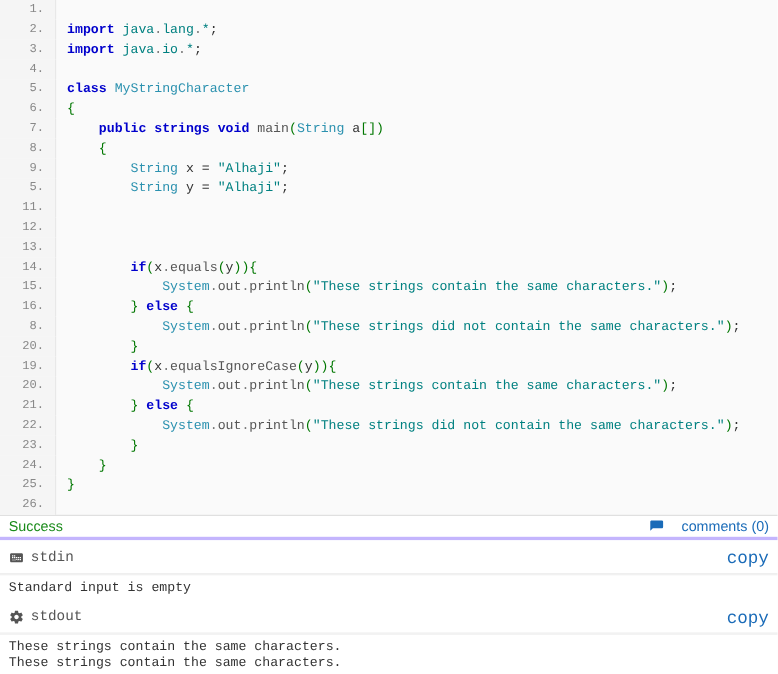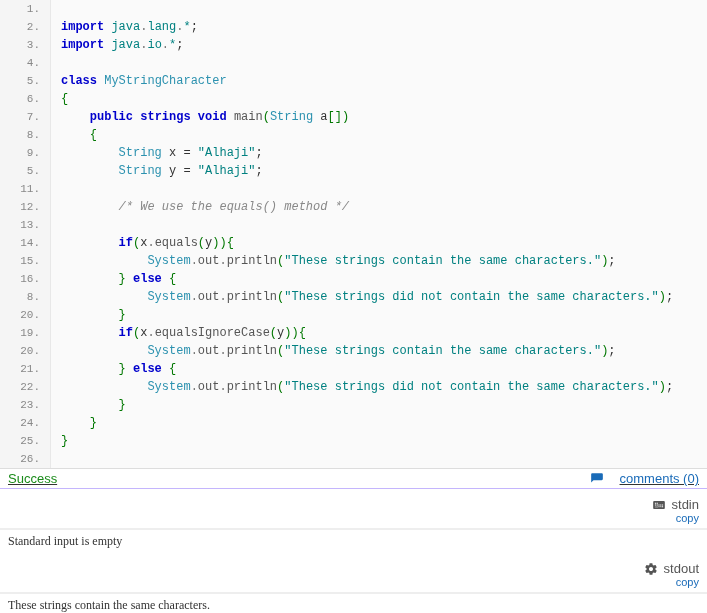--- a/index.html
+++ b/index.html
@@ -42,45 +42,43 @@
   .paren { color: #007700; }
   .brace { color: #007700; }
   .dot { color: #777; }
 
   .status-row {
     display: flex;
     justify-content: space-between;
     padding: 2px 8px;
     font-family: Arial, sans-serif;
     font-size: 13px;
-    border-bottom: 1px solid #c4b5fd;
-    text-decoration: underline;
+    border-bottom: 3px solid #c4b5fd;
   }
   .status-success { color: #1a8b1a; }
   .comments-link { color: #1a6bb8; display: flex; align-items: center; gap: 16px; }
   .comments-link svg { width: 14px; height: 14px; fill: #1a6bb8; }
 
   .section-header {
     display: flex;
     justify-content: space-between;
-    align-items: flex-end;
+    align-items: flex-start;
     padding: 4px 8px;
-    font-family: Liberation Sans, sans-serif;
+    font-family: Liberation Mono, monospace;
     font-size: 13px;
     background: #fff;
     border-bottom: 1px solid #eee;
     margin-top: 4px;
-    flex-direction: column;
   }
   .section-title { display: flex; align-items: center; gap: 6px; color: #555; }
   .section-title svg { width: 14px; height: 14px; fill: #555; }
-  .copy-link { color: #1a6bb8; font-size: 11px; }
+  .copy-link { color: #1a6bb8; font-size: 16px; }
   .section-content {
     padding: 4px 8px;
-    font-family: Liberation Serif, serif;
+    font-family: Liberation Mono, monospace;
     font-size: 12px;
     white-space: pre;
     color: #333;
   }
   .hr-sep { border: none; border-top: 1px solid #eee; margin: 0; }
 </style>
 </head>
 <body>
 
 <div class="code-block" id="codeblock">
@@ -122,21 +120,21 @@
     <div class="code-line">
       <div class="gutter">5.</div>
       <div class="code"><span>        </span><span class="cls">String</span><span> y </span><span>=</span><span> </span><span class="str">"Alhaji"</span><span>;</span></div>
     </div>
     <div class="code-line">
       <div class="gutter">11.</div>
       <div class="code"></div>
     </div>
     <div class="code-line">
       <div class="gutter">12.</div>
-      <div class="code"><span>        </span><span class="com">/* We use the equals() method */</span></div>
+      <div class="code"><span>        </span></div>
     </div>
     <div class="code-line">
       <div class="gutter">13.</div>
       <div class="code"></div>
     </div>
     <div class="code-line">
       <div class="gutter">14.</div>
       <div class="code"><span>        </span><span class="kw">if</span><span class="paren">(</span><span>x</span><span class="dot">.</span><span class="id">equals</span><span class="paren">(</span><span>y</span><span class="paren">)</span><span class="paren">)</span><span class="brace">{</span></div>
     </div>
     <div class="code-line">

